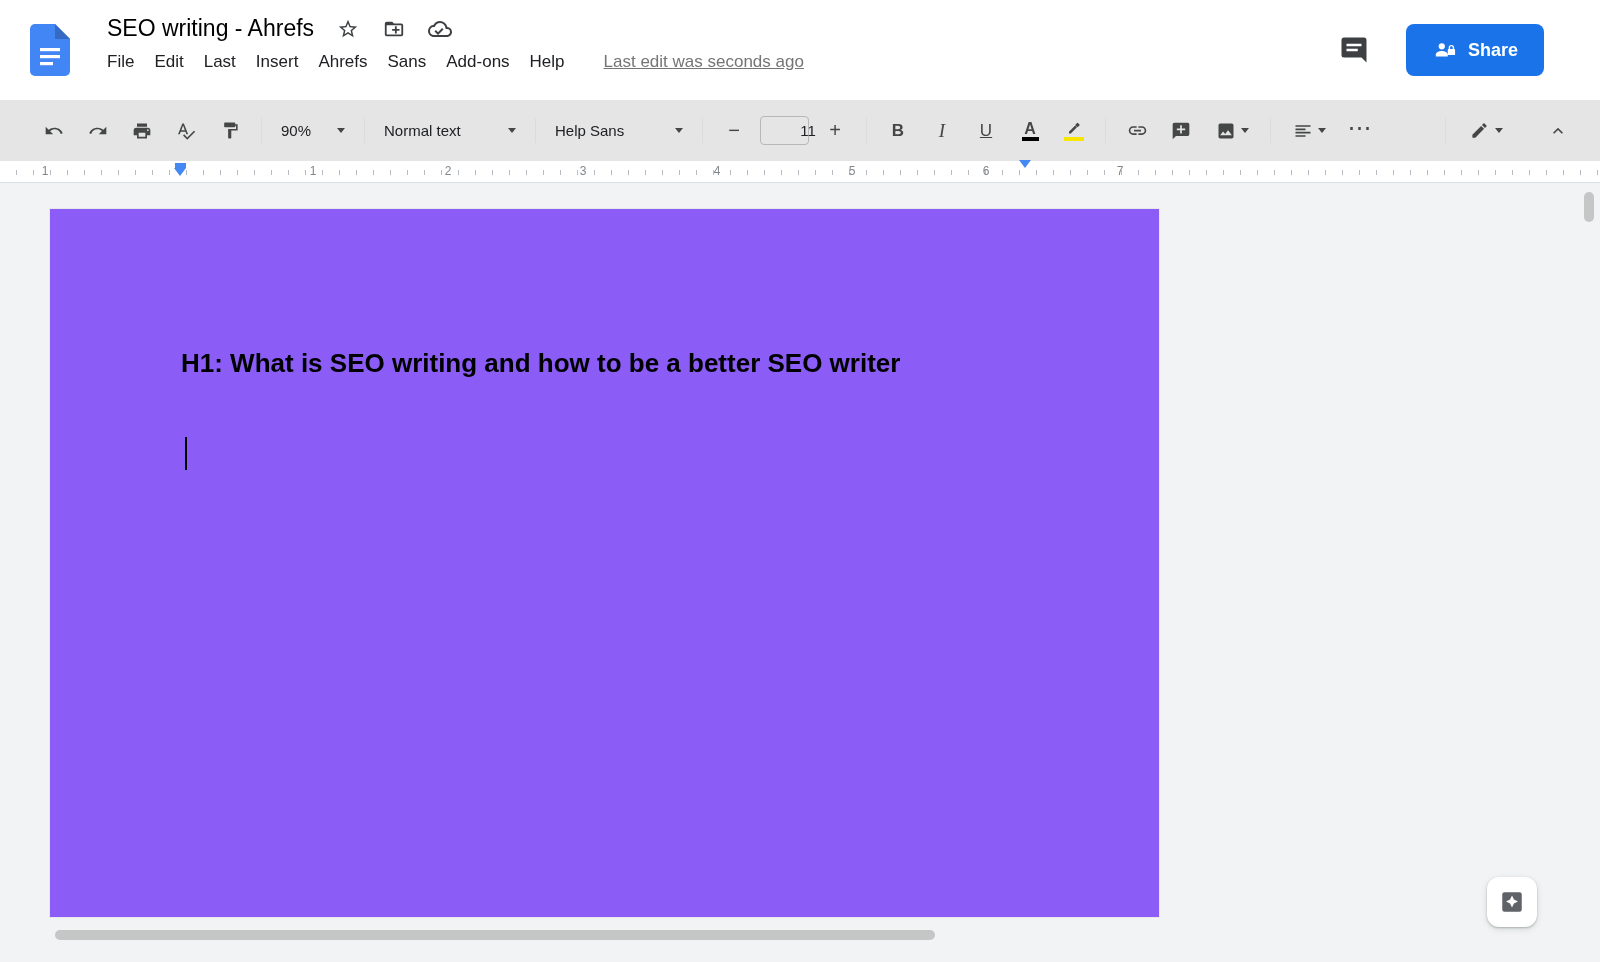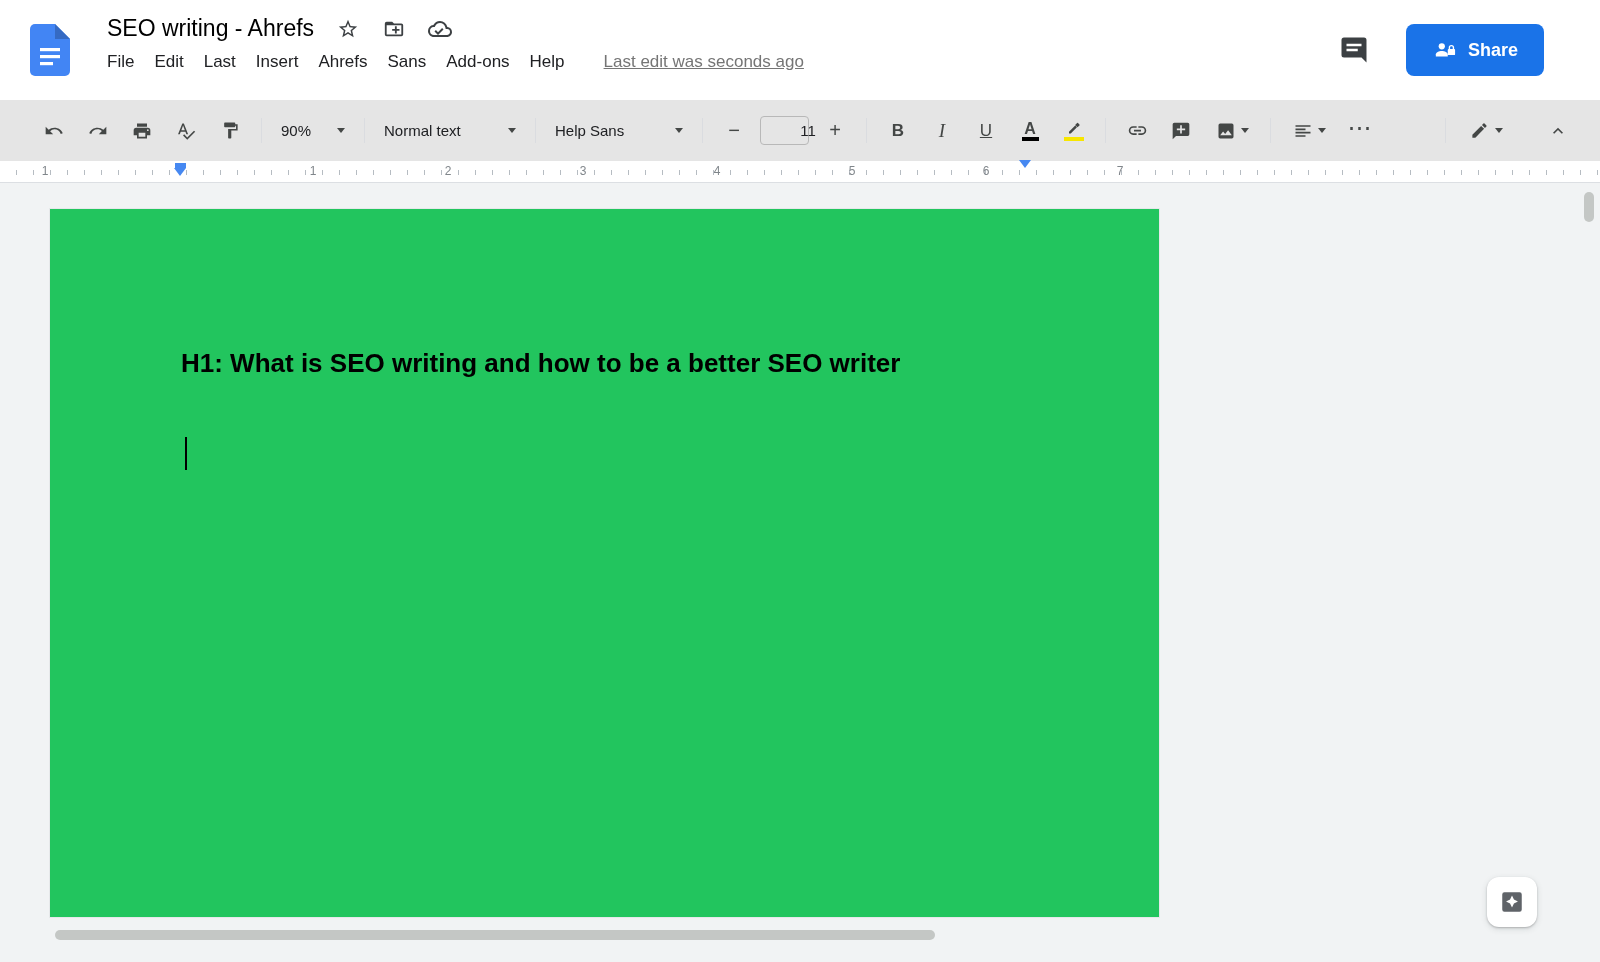--- a/index.html
+++ b/index.html
@@ -40,21 +40,21 @@
   .ruler-ticks { position:absolute; left:0; right:0; top:9px; height:5px;
       background-image:repeating-linear-gradient(to right, transparent 0px, transparent 16px, #b6bcc2 16px, #b6bcc2 17px); }
   .ruler-num { position:absolute; top:3px; transform:translateX(-50%); font-size:12px; color:#80868b; }
   .indent-left { position:absolute; left:180px; top:2px; transform:translateX(-50%); display:flex; flex-direction:column; align-items:center; cursor:ew-resize; }
   .indent-bar { width:11px; height:5px; background:#4688f1; }
   .indent-tri { width:0; height:0; border-left:6px solid transparent; border-right:6px solid transparent; border-top:8px solid #4688f1; }
   .indent-right { position:absolute; left:1025px; top:7px; transform:translateX(-50%); cursor:ew-resize; }
 
   
   .canvas { position:relative; height:779px; background:#f1f3f4; }
-  .page { position:absolute; left:49px; top:25px; width:1111px; height:710px; background:#22c55e; border:1px solid #e6e8ea; cursor:text; }
+  .page { position:absolute; left:49px; top:25px; width:1111px; height:710px; background:#8b5cf6; border:1px solid #e6e8ea; cursor:text; }
   .doc-heading { position:absolute; left:131px; top:139px; font-size:26px; font-weight:700; color:#000; white-space:nowrap; }
   .text-cursor { position:absolute; left:135px; top:228px; width:2px; height:33px; background:#000; animation:blink 1.1s steps(1) infinite; }
   @keyframes blink { 50% { opacity:0; } }
 
   .vscroll { position:absolute; right:6px; top:9px; width:10px; height:30px; background:#c4c7c5; border-radius:5px; cursor:pointer; }
   .hscroll { position:absolute; left:55px; bottom:22px; width:880px; height:10px; background:#c4c7c5; border-radius:5px; cursor:pointer; }
 
   .explore-btn { position:absolute; right:63px; top:694px; width:50px; height:50px; background:#fff; border-radius:12px;
                  box-shadow:0 1px 2px rgba(60,64,67,.3), 0 2px 6px rgba(60,64,67,.15);
                  display:flex; align-items:center; justify-content:center; color:#5f6368; cursor:pointer; }

